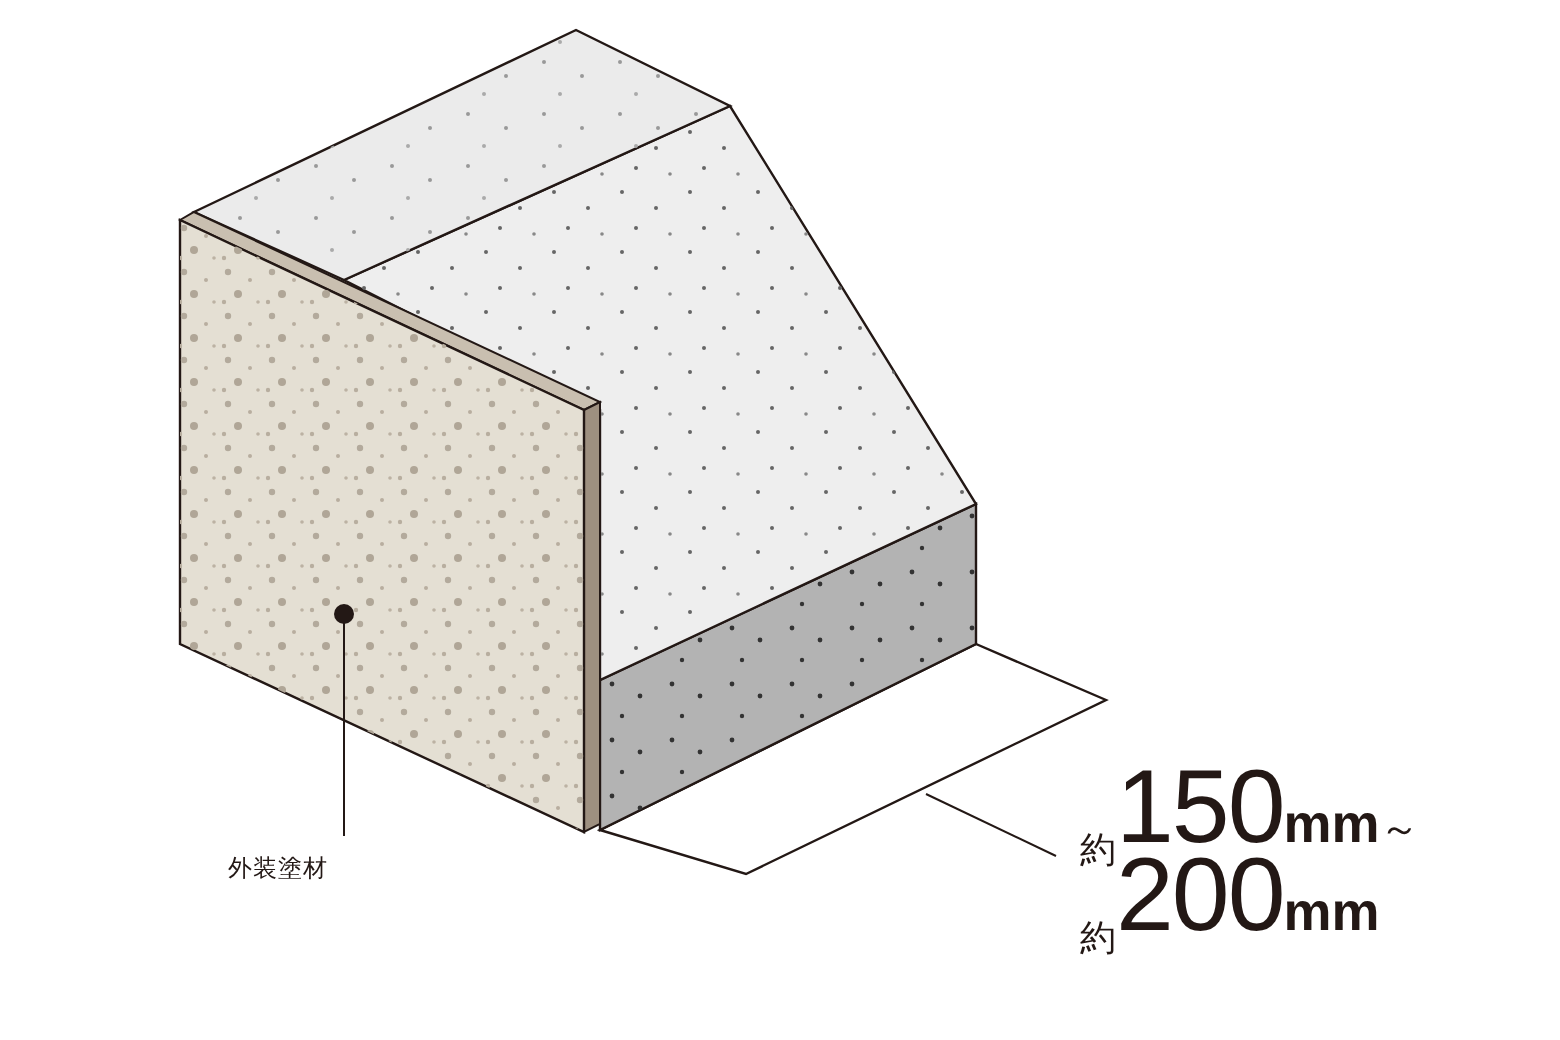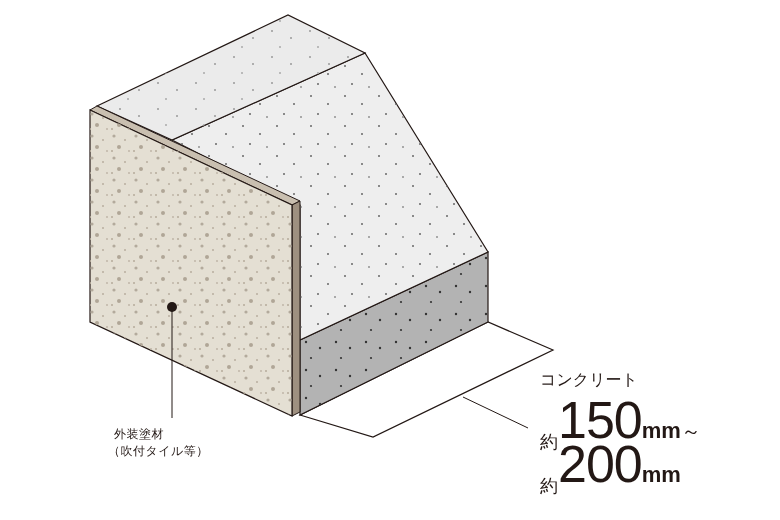--- a/index.html
+++ b/index.html
@@ -7,21 +7,21 @@
          font-family: "DejaVu Sans", sans-serif; color: #231815; }
   #diagram { position: absolute; left: 0; top: 0; width: 780px; height: 520px; }
   .label { position: absolute; white-space: nowrap; line-height: 1; }
   #finish-label { left: 114px; top: 428px; font-size: 12px; letter-spacing: 0.5px; }
   #finish-label .line2 { display: block; margin-top: 5px; margin-left: -6px; }
   #concrete-label { left: 540px; top: 372px; }
   #concrete-label .name { font-size: 16px; display: block; }
   .thick-row { display: block; height: 40px; position: relative; }
   .yaku { font-size: 18px; position: relative; top: 10px; }
   .num { font-family: "Liberation Sans", sans-serif; font-size: 52px; letter-spacing: -1px; font-weight: normal; }
-  .unit { font-family: "Liberation Sans", sans-serif; font-size: 22px; font-weight: bold; }
+  .unit { font-family: "Liberation Sans", sans-serif; font-size: 27px; font-weight: bold; }
   .tilde { font-size: 20px; }
   #row1 { margin-top: 6px; }
   #row2 { margin-top: 4px; }
 </style>
 </head>
 <body>
 
 <svg id="diagram" viewBox="0 0 780 520" xmlns="http://www.w3.org/2000/svg">
   <defs>
     <pattern id="dotsLight" width="34" height="30" patternUnits="userSpaceOnUse">
@@ -68,24 +68,22 @@
   <polygon points="90,110 292,205 292,416 90,322" fill="url(#dotsFinish)"></polygon>
 
   <circle cx="172" cy="307" r="5" fill="#231815"></circle>
   <line x1="172" y1="307" x2="172" y2="418" stroke="#231815" stroke-width="1"></line>
 
   <line x1="463" y1="397" x2="528" y2="428" stroke="#231815" stroke-width="1"></line>
 </svg>
 
 <div id="finish-label" class="label">
   <span>外装塗材</span>
-  <span class="line2">（吹付タイル等）</span>
 </div>
 
 <div id="concrete-label" class="label">
-  <span class="name">コンクリート</span>
   <span id="row1" class="thick-row">
     <span class="yaku">約</span><span class="num">150</span><span class="unit">mm</span><span class="tilde">～</span>
   </span>
   <span id="row2" class="thick-row">
     <span class="yaku">約</span><span class="num">200</span><span class="unit">mm</span>
   </span>
 </div>
 
 </body></html>

